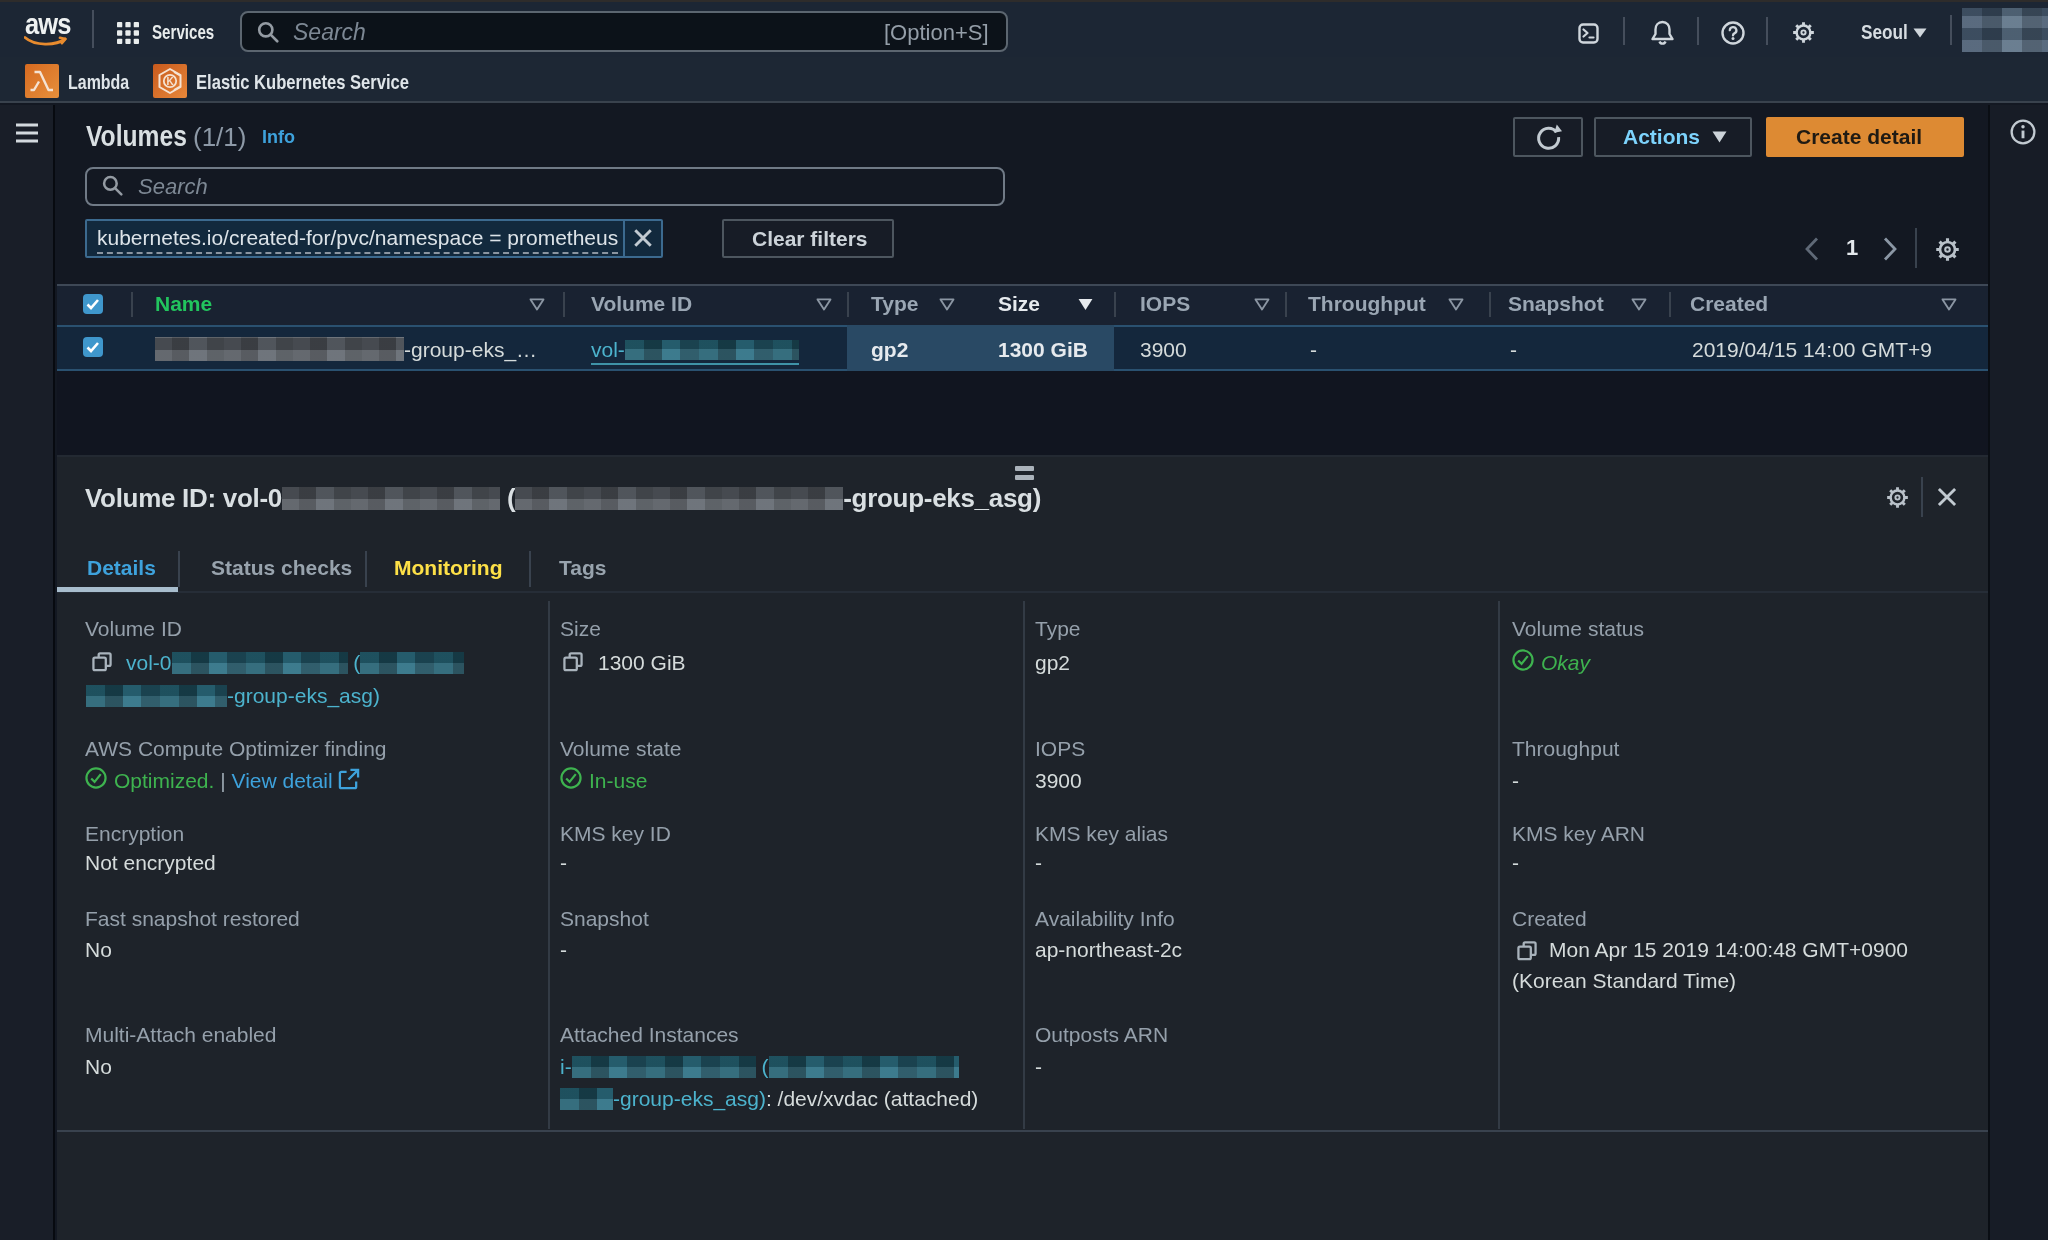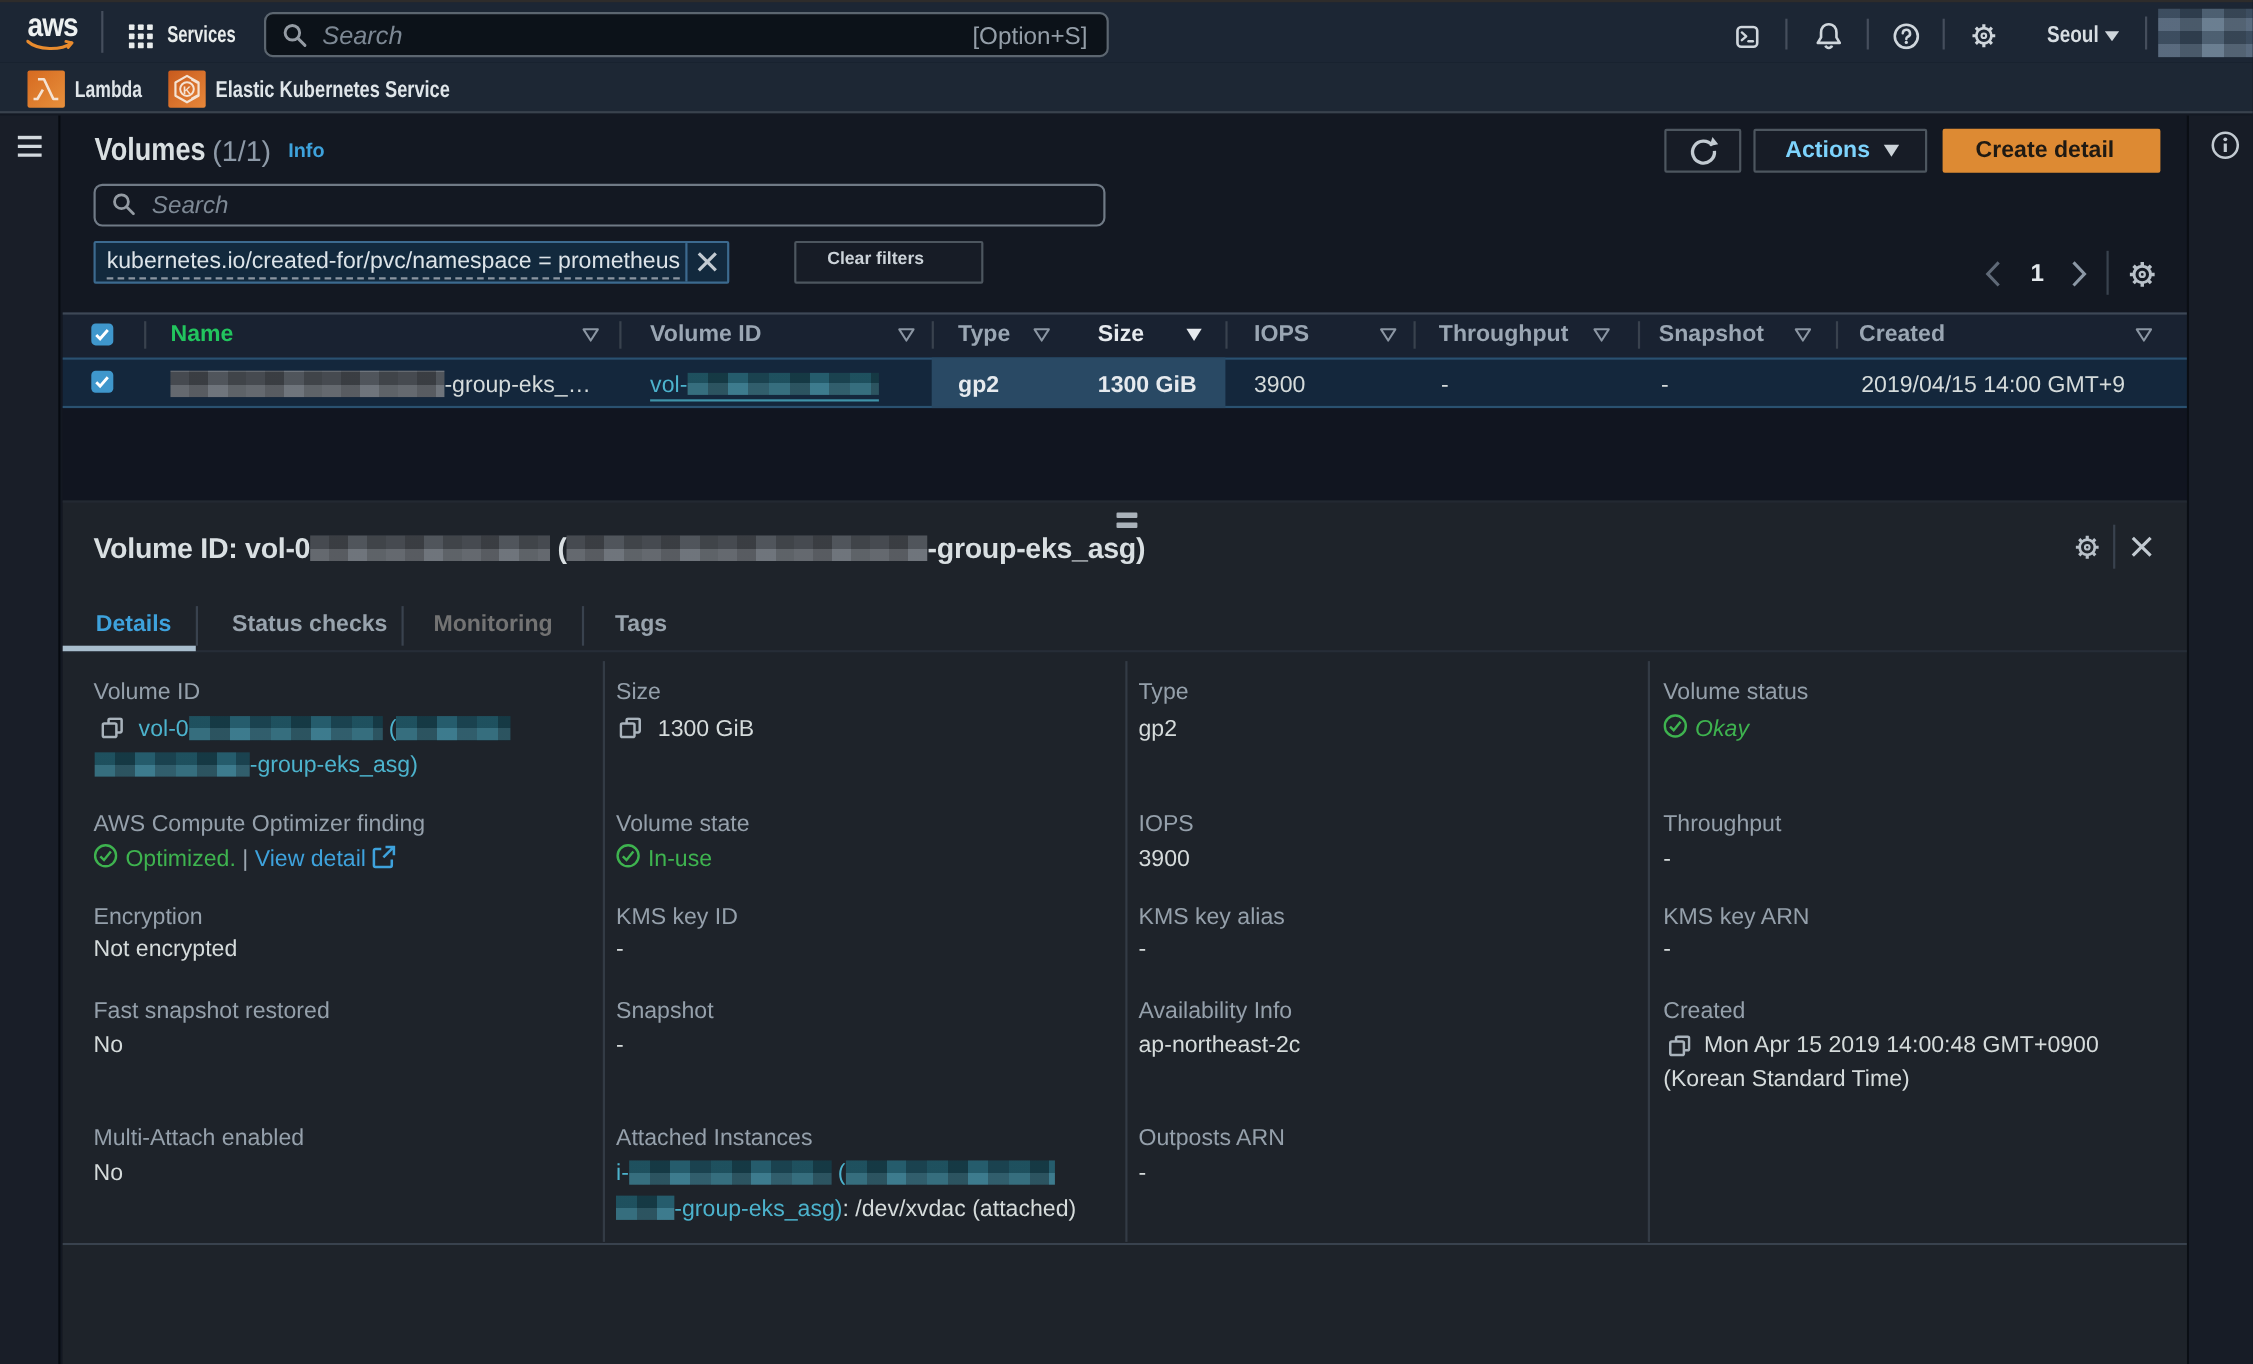--- a/index.html
+++ b/index.html
@@ -147,21 +147,21 @@
 <div class="abs" style="left:138px;top:174px;color:#7d8894;font-size:22px;font-style:italic;">Search</div>
 
 <div class="abs" style="left:85px;top:219px;width:578px;height:39px;background:#12293d;border:2px solid #3c6a8f;border-radius:2px;"></div>
 <div class="abs" style="left:97px;top:226px;color:#dce3e8;font-size:21px;border-bottom:2px dashed #8a95a1;padding-bottom:2px;">kubernetes.io/created-for/pvc/namespace = prometheus</div>
 <div class="abs" style="left:623px;top:221px;width:2px;height:35px;background:#3c6a8f;"></div>
 <svg class="abs" style="left:633px;top:228px;" width="20" height="20" viewBox="0 0 22 22">
   <path d="M2.5 2.5 L19.5 19.5 M19.5 2.5 L2.5 19.5" stroke="#c2cad1" stroke-width="3.2"></path>
 </svg>
 
 <div class="abs" style="left:722px;top:219px;width:172px;height:39px;border:2px solid #4d565f;border-radius:2px;background:#171c26;"></div>
-<div class="abs" style="left:752px;top:227px;color:#ccd3d9;font-size:16px;font-weight:bold;">Clear filters</div>
+<div class="abs" style="left:752px;top:227px;color:#ccd3d9;font-size:21px;font-weight:bold;">Clear filters</div>
 
 <svg class="abs" style="left:1804px;top:236px;" width="15" height="26" viewBox="0 0 15 26">
     <path d="M13 2.5 L3 13 L13 23.5" stroke="#5f6977" stroke-width="2.8" fill="none"></path>
   </svg>
 <div class="abs" style="left:1846px;top:235px;color:#e3e8ec;font-size:22px;font-weight:bold;">1</div>
 <svg class="abs" style="left:1883px;top:236px;" width="15" height="26" viewBox="0 0 15 26">
     <path d="M2 2.5 L12 13 L2 23.5" stroke="#8b97a5" stroke-width="2.8" fill="none"></path>
   </svg>
 <div class="abs" style="left:1915px;top:228px;width:2px;height:40px;background:#39424e;"></div>
 <svg class="abs" style="left:1935px;top:237px;" width="25" height="25" viewBox="0 0 24 24">
@@ -257,21 +257,21 @@
 </svg>
 <div class="abs" style="left:1921px;top:477px;width:2px;height:40px;background:#39424e;"></div>
 <svg class="abs" style="left:1937px;top:487px;" width="20" height="20" viewBox="0 0 21 21">
   <path d="M2 2 L19 19 M19 2 L2 19" stroke="#c2cad1" stroke-width="3"></path>
 </svg>
 
 <div class="abs" style="left:87px;top:556px;font-size:21px;font-weight:bold;color:#3ea2dc;">Details</div>
 <div class="abs" style="left:178px;top:551px;width:2px;height:36px;background:#39424e;"></div>
 <div class="abs" style="left:211px;top:556px;font-size:21px;font-weight:bold;color:#98a3ad;">Status checks</div>
 <div class="abs" style="left:365px;top:551px;width:2px;height:36px;background:#39424e;"></div>
-<div class="abs" style="left:394px;top:556px;font-size:21px;font-weight:bold;color:#737373;">Monitoring</div>
+<div class="abs" style="left:394px;top:556px;font-size:21px;font-weight:bold;color:#fde047;">Monitoring</div>
 <div class="abs" style="left:529px;top:551px;width:2px;height:36px;background:#39424e;"></div>
 <div class="abs" style="left:559px;top:556px;font-size:21px;font-weight:bold;color:#98a3ad;">Tags</div>
 <div class="abs" style="left:57px;top:591px;width:1931px;height:2px;background:#262d37;"></div>
 <div class="abs" style="left:57px;top:587px;width:121px;height:5px;background:#a8bdcd;"></div>
 
 <div class="abs" style="left:548px;top:601px;width:2px;height:528px;background:#333b45;"></div>
 <div class="abs" style="left:1023px;top:601px;width:2px;height:528px;background:#333b45;"></div>
 <div class="abs" style="left:1498px;top:601px;width:2px;height:528px;background:#333b45;"></div>
 
 <div class="abs" style="left:57px;top:1130px;width:1931px;height:2px;background:#39424e;"></div>

